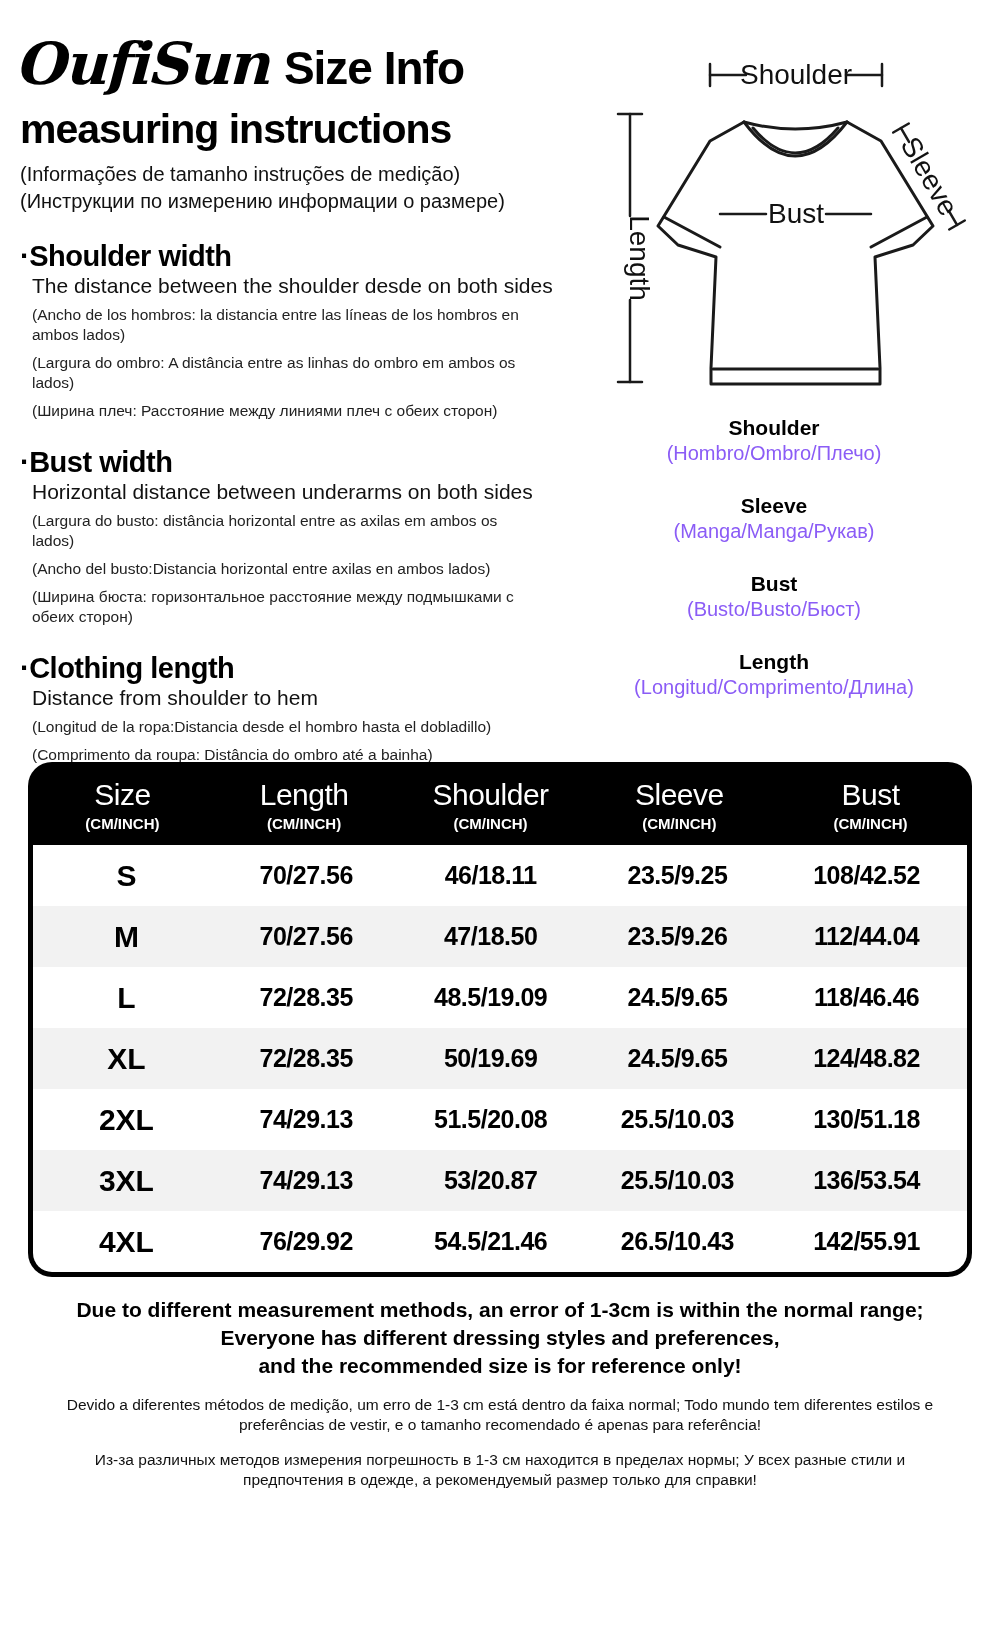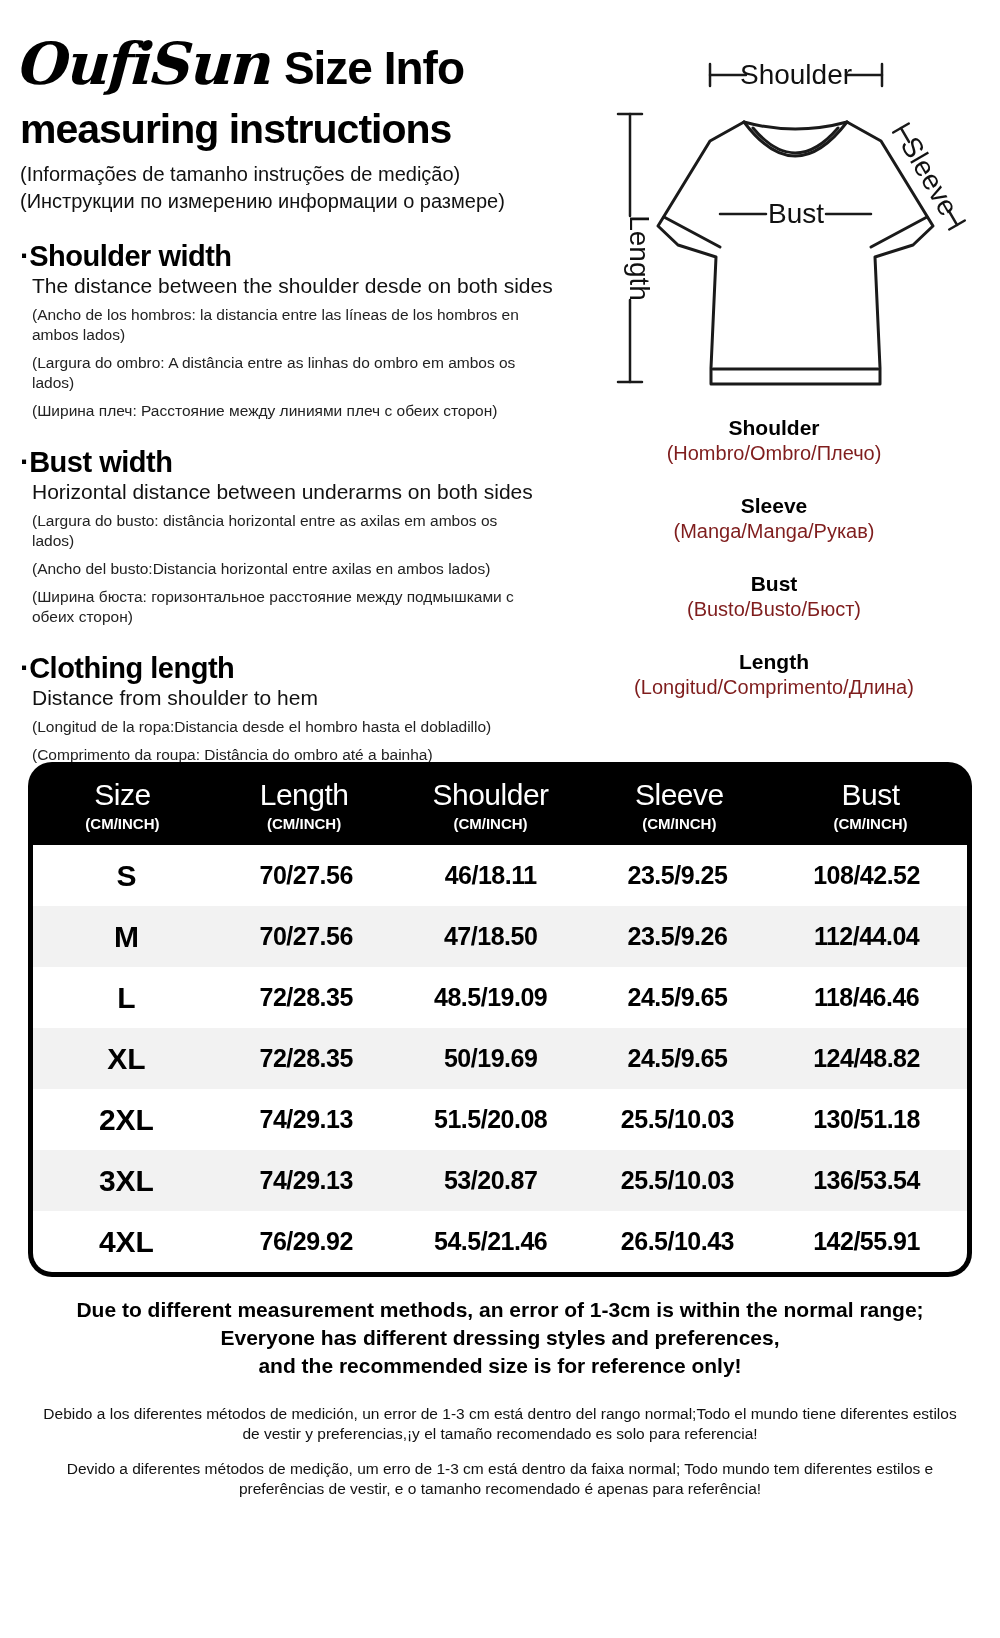--- a/index.html
+++ b/index.html
@@ -22,21 +22,21 @@
   .sec-desc { font-size:21px; margin-left:12px; margin-top:1px; color:#111; }
   .sec-trans { margin-left:12px; margin-top:7px; }
   .sec-trans div { font-size:15.5px; line-height:1.28; color:#222; margin-bottom:8px; max-width:510px; }
 
   
   .right-col { position:absolute; left:558px; top:38px; width:432px; }
   .diagram svg { display:block; }
   .legend { margin-top:18px; text-align:center; }
   .legend-block { margin-bottom:29px; }
   .legend-term { font-size:21px; font-weight:bold; }
-  .legend-tr { font-size:20px; margin-top:2px; color:#7f1d1d; }
+  .legend-tr { font-size:20px; margin-top:2px; color:#8b5cf6; }
 
   
   .size-table { position:absolute; left:28px; top:762px; width:944px; }
   .thead { background:#000; color:#fff; border-radius:24px 24px 0 0;
            display:grid; grid-template-columns:20% 18.5% 21% 19% 21.5%;
            padding:16px 0 13px 0; text-align:center; }
   .th .col-title { font-size:30px; font-weight:normal; letter-spacing:-0.5px; }
   .th .col-unit { font-size:15px; font-weight:bold; margin-top:3px; }
   .tbody { border:5px solid #000; border-top:none; border-radius:0 0 24px 24px; overflow:hidden; background:#fff; }
   .trow { display:grid; grid-template-columns:20% 18.5% 21% 19% 21.5%;
@@ -243,17 +243,17 @@
       </div>
     </div>
   </div>
 
   <div class="disclaimer">
     <div class="disc-en">
       <div>Due to different measurement methods, an error of 1-3cm is within the normal range;</div>
       <div>Everyone has different dressing styles and preferences,</div>
       <div>and the recommended size is for reference only!</div>
     </div>
-    <div class="disc-para disc-es">Debido a los diferentes métodos de medición, un error de 1-3 cm está dentro del rango normal;Todo el mundo tiene diferentes estilos de vestir y preferencias,¡y el tamaño recomendado es solo para referencia!</div>
     <div class="disc-para disc-pt">Devido a diferentes métodos de medição, um erro de 1-3 cm está dentro da faixa normal; Todo mundo tem diferentes estilos e preferências de vestir, e o tamanho recomendado é apenas para referência!</div>
+    <div class="disc-para disc-ru">Из-за различных методов измерения погрешность в 1-3 см находится в пределах нормы; У всех разные стили и предпочтения в одежде, а рекомендуемый размер только для справки!</div>
   </div>
 
 </div>
 
 </body></html>

